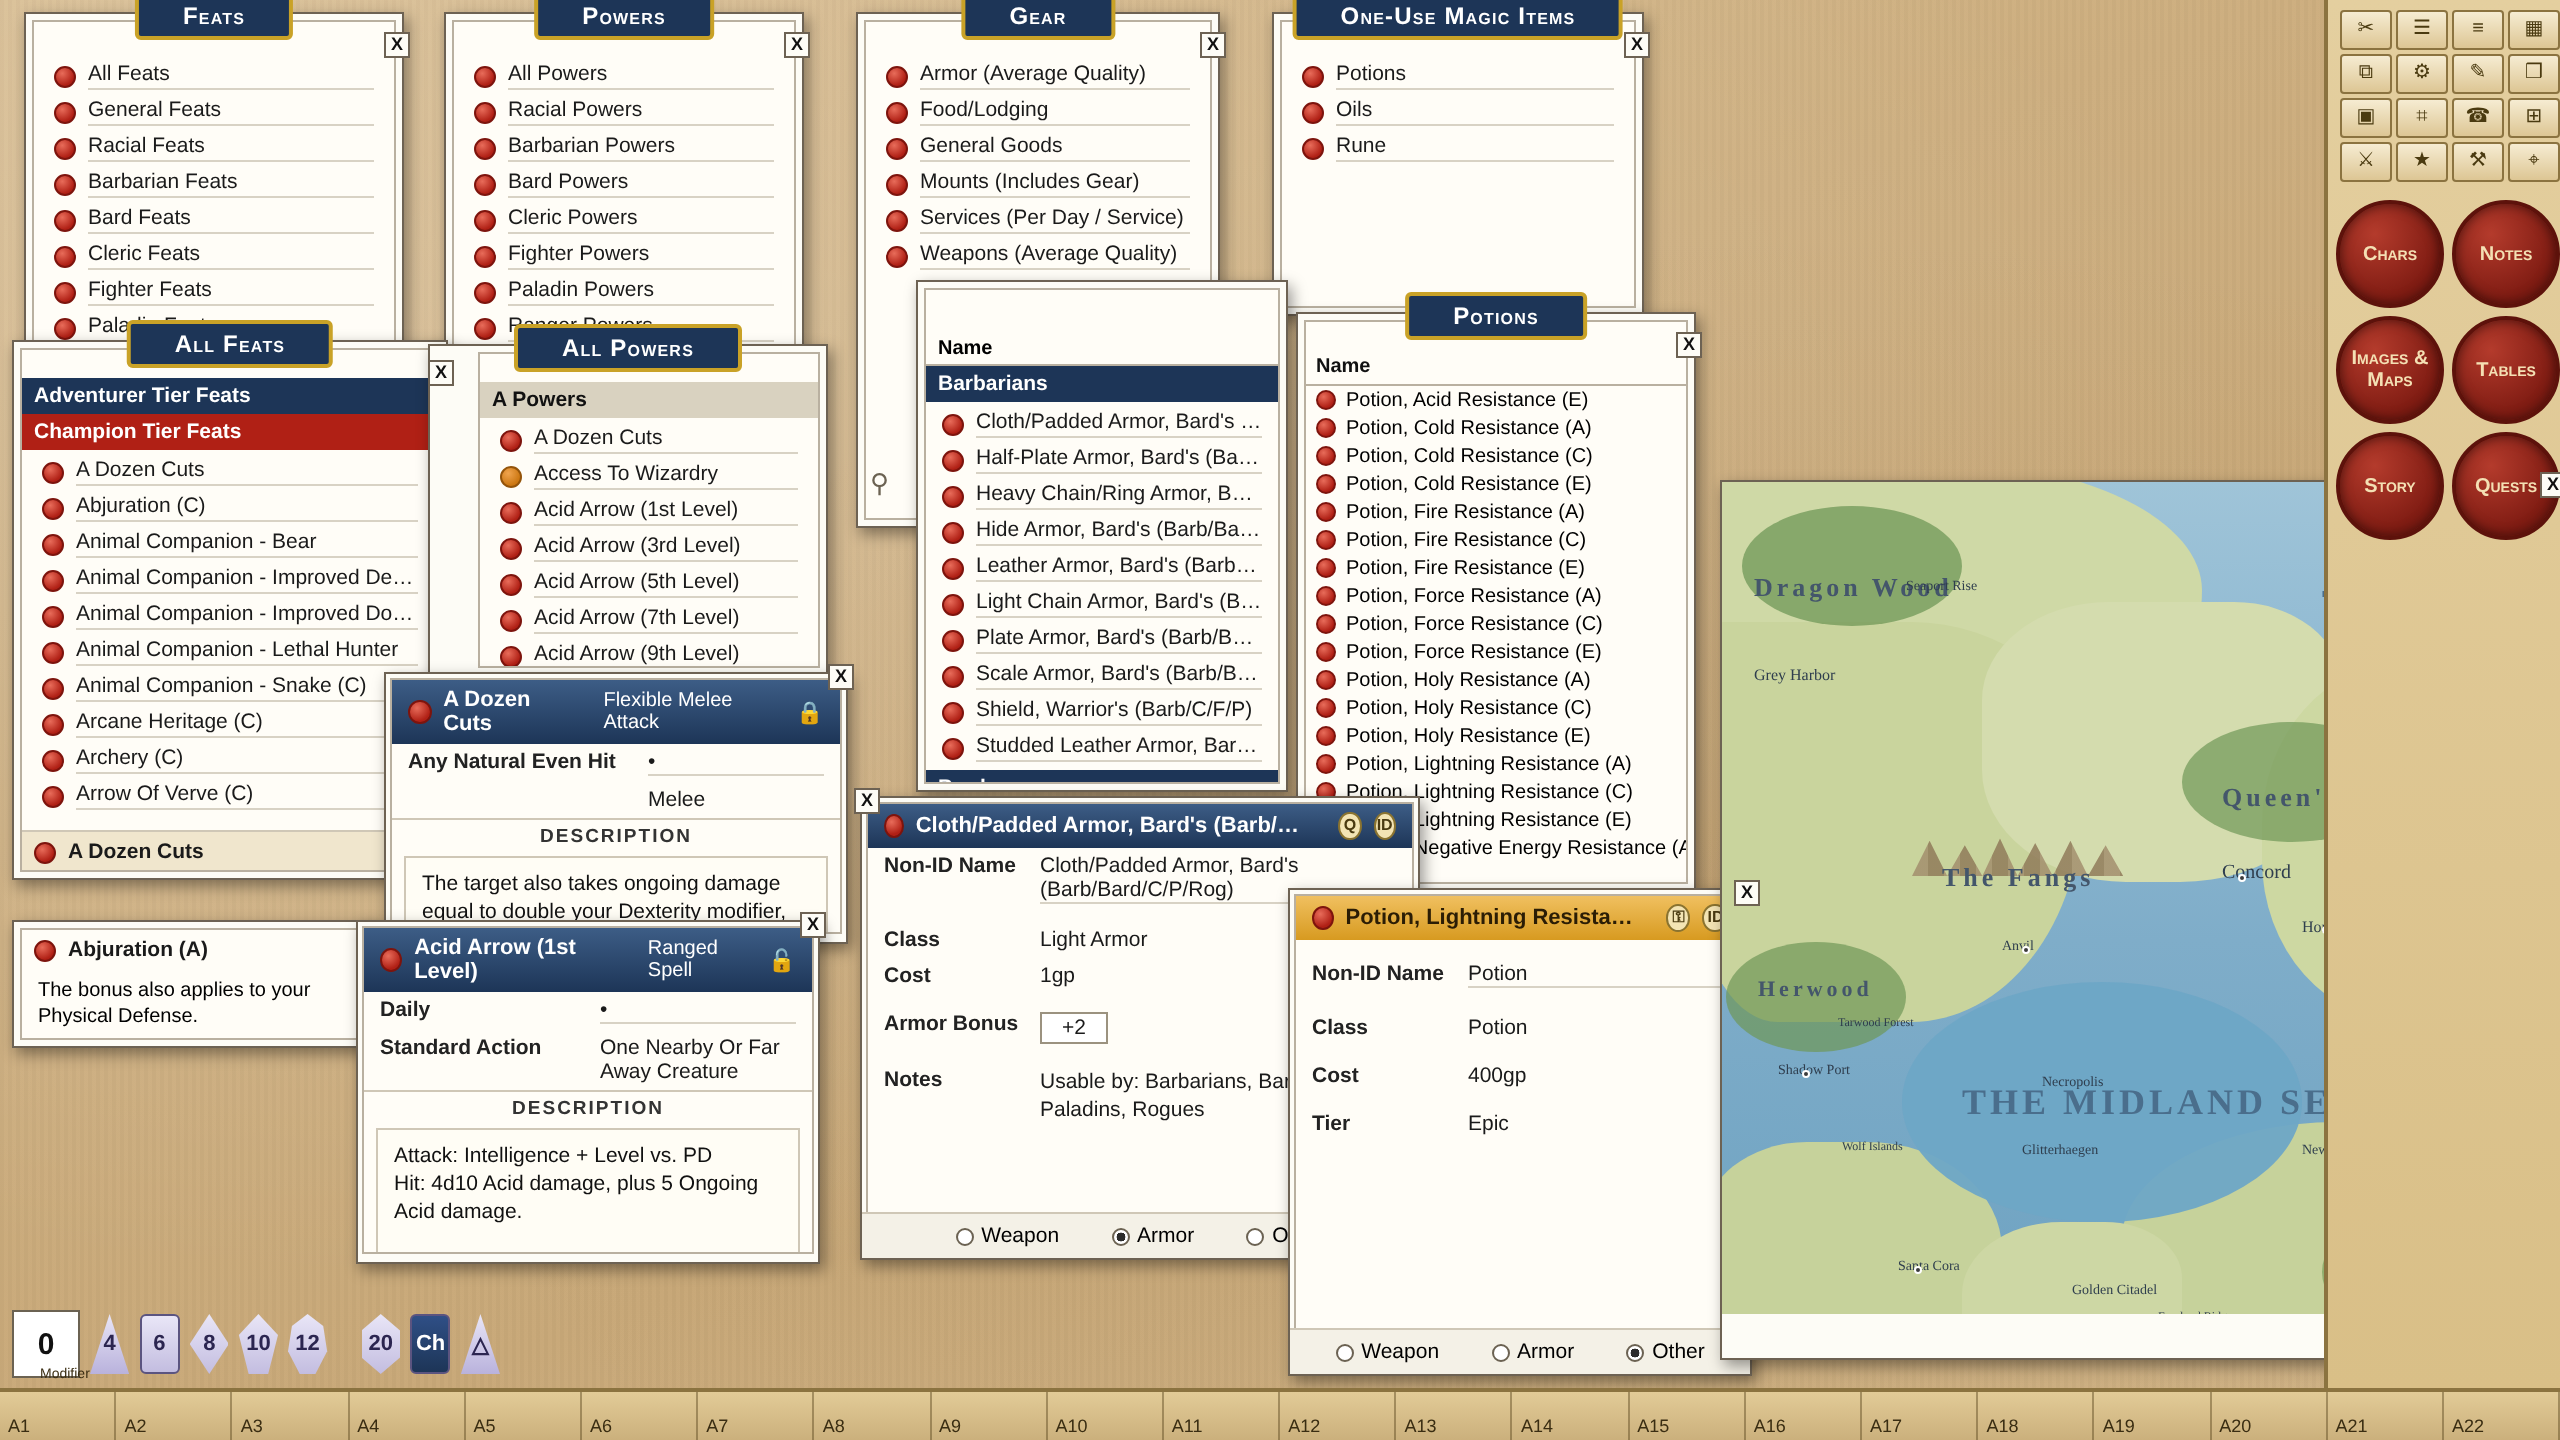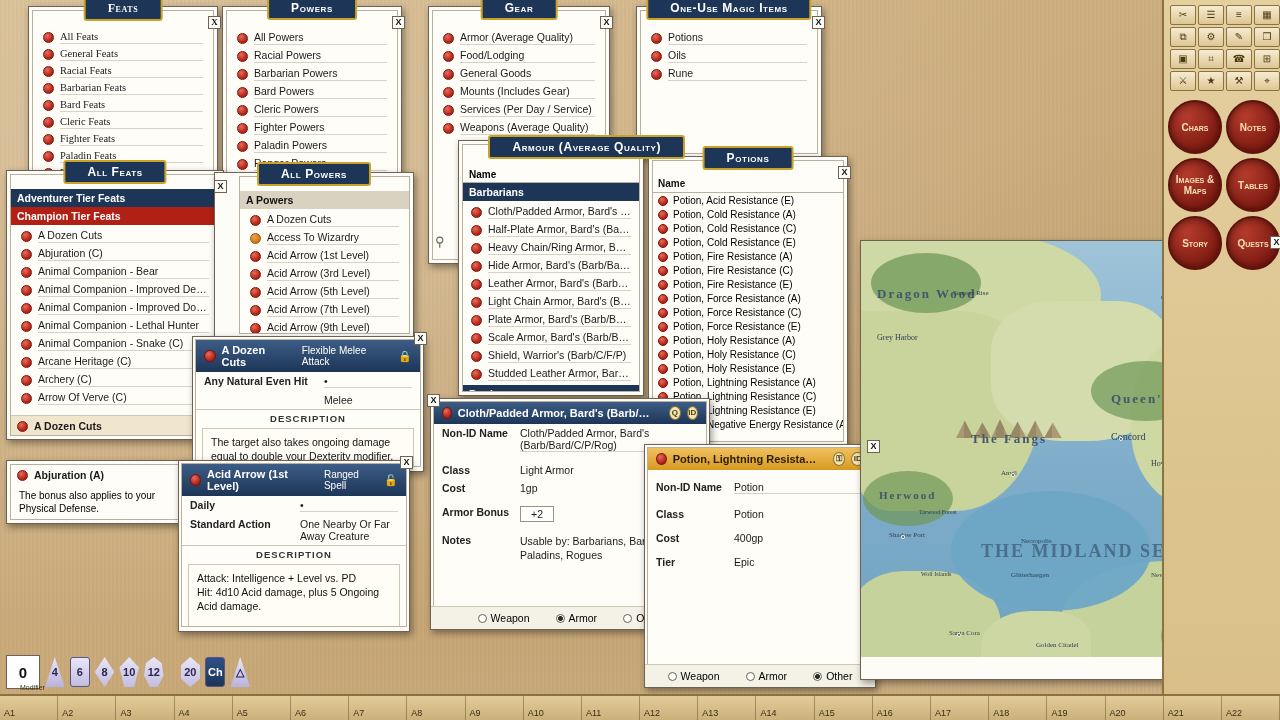--- a/index.html
+++ b/index.html
@@ -156,21 +156,21 @@
   }
   .radio.on i { background: radial-gradient(circle, #2b2b2b 0 45%, #fff 46%); }
 
   
   table.tbl { width: 100%; border-collapse: collapse; font-size: 10px; }
   table.tbl th {
     text-align: left; font-weight: bold; font-size: 10px;
     padding: 3px 5px; border-bottom: 1px solid #b9b0a0; color: #111;
   }
   table.tbl td { padding: 1.5px 5px; white-space: nowrap; }
-  .cellflex { display: flex; align-items: flex-end; gap: 5px; }
+  .cellflex { display: flex; align-items: flex-start; gap: 5px; }
 
   
   #toolbar {
     position: absolute; right: 0; top: 0; width: 118px; height: 694px;
     background: linear-gradient(180deg,#e4cf9f,#d9bf87);
     border-left: 2px solid #8b7340;
   }
   .tool-grid {
     display: grid; grid-template-columns: repeat(4, 26px);
     gap: 2px; padding: 5px 0 5px 6px;
@@ -251,21 +251,21 @@
   }
   .maplabel.big { font-size: 14px; font-weight: bold; letter-spacing: 2px; color: #44566b; }
   .maplabel.sea { color: #4a6e8c; }
   .mapdot { position: absolute; width: 4px; height: 4px; border-radius: 50%; background: #3b3b3b; border: 1px solid #fff; }
 </style>
 </head>
 <body>
 
 <div id="root">
 
-  <div class="win" style="left:28px; top:6px; width:190px; height:178px;font-family:Liberation Serif, serif;">
+  <div class="win" style="left:12px; top:6px; width:190px; height:178px;">
     <div class="titlebar">Feats</div>
     <div class="closebox" style="right:-4px; top:9px;">X</div>
     <div class="win-inner" style="padding-top:12px;">
       <div class="list">
         <div class="li">
             <span class="bullet"></span>
             <span class="txt">All Feats</span>
           </div>
         <div class="li">
             <span class="bullet"></span>
@@ -552,21 +552,20 @@
       </div>
       <div class="desc-head">DESCRIPTION</div>
       <div class="desc-body" style="white-space:pre-line;">Attack: Intelligence + Level vs. PD
 Hit: 4d10 Acid damage, plus 5 Ongoing Acid damage.
 
 Miss: 5 Ongoing Acid damage, and you regain the spell during your next quick rest.</div>
     </div>
   </div>
 
   <div class="win" style="left:458px; top:140px; width:186px; height:256px;">
-    <div class="titlebar" style="left:auto; right:-42px; transform:none; top:-6px;">Armour (Average Quality)</div>
     <div class="win-inner" style="padding-top:22px;">
       <div style="padding:2px 6px; font-weight:bold; font-size:10px; border-bottom:1px solid #b9b0a0;">Name</div>
       <div class="section-head">Barbarians</div>
       <div class="list" style="padding:2px 6px;">
         <div class="li">
             <span class="bullet"></span>
             <span class="txt">Cloth/Padded Armor, Bard's (Barb/Bard/</span>
           </div>
         <div class="li">
             <span class="bullet"></span>

